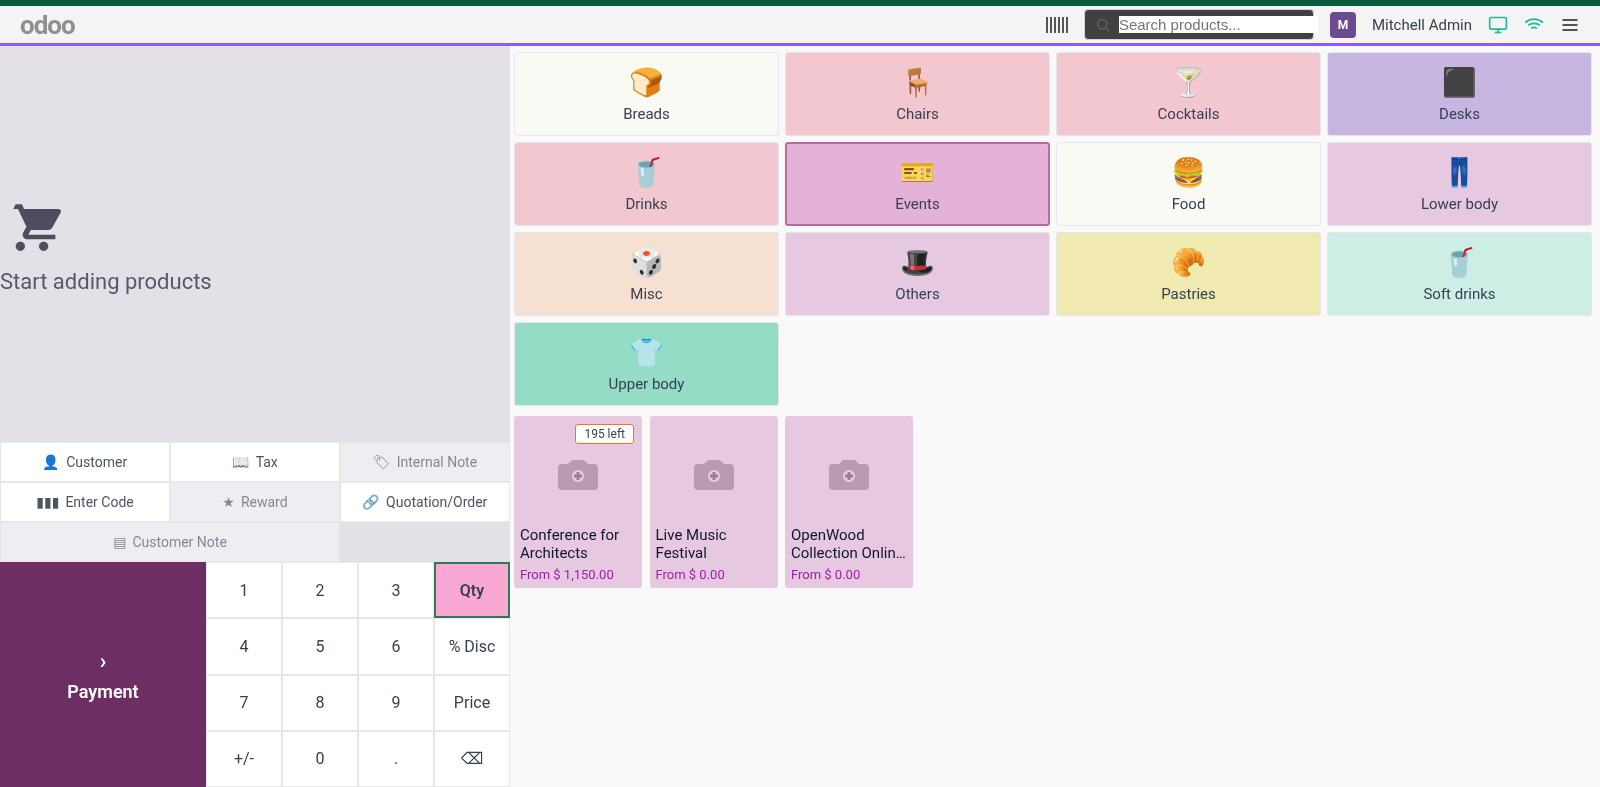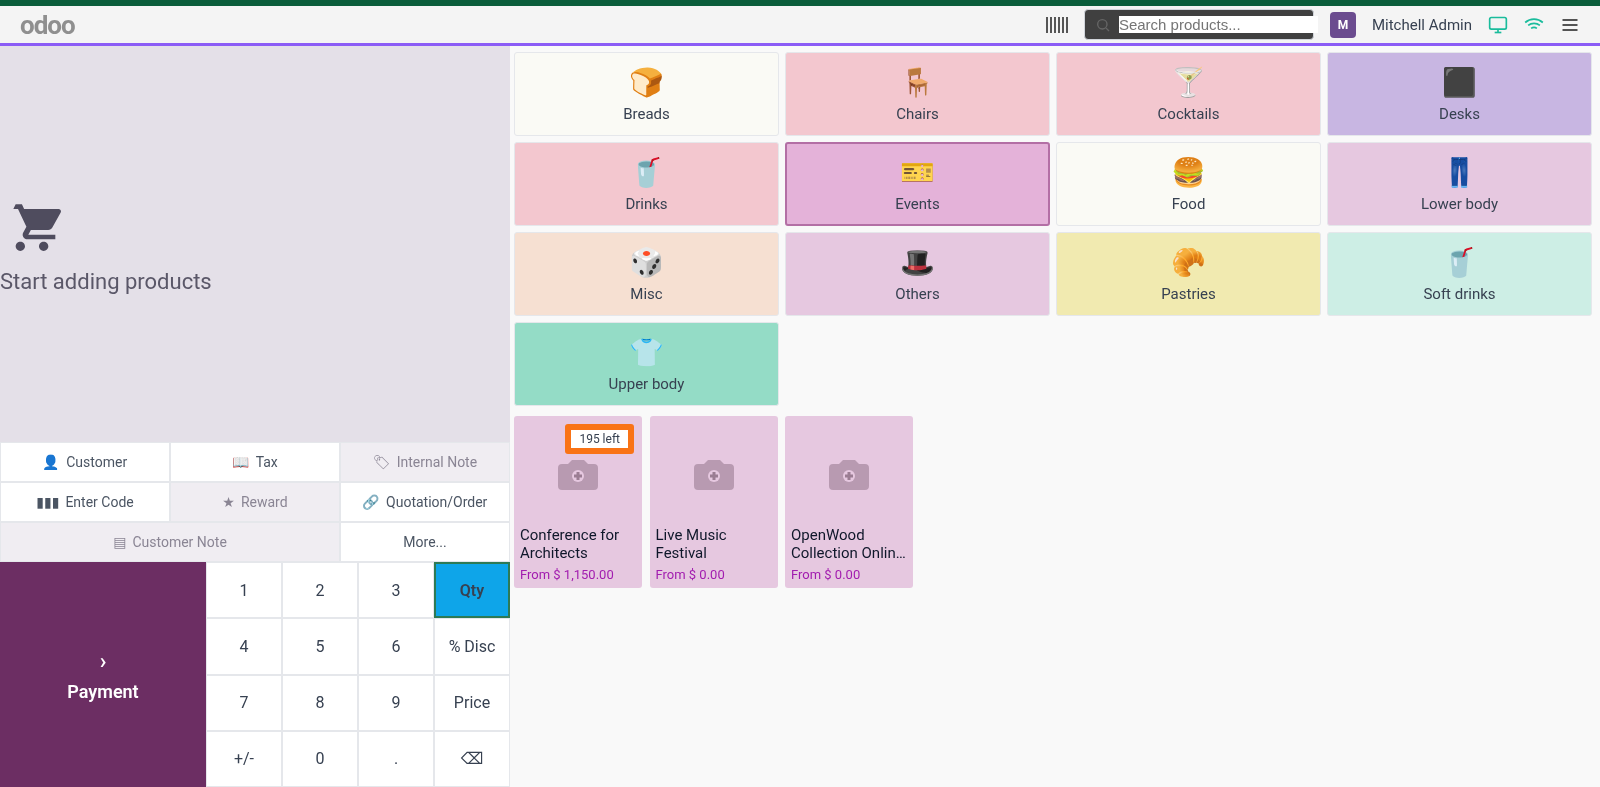--- a/index.html
+++ b/index.html
@@ -24,42 +24,42 @@
   .cart-empty .msg { font-size: 22px; }
   .cart-icon { font-size: 56px; color: #5c5a6b; }
   .action-grid { display: grid; grid-template-columns: repeat(3,1fr); }
   .action-cell { height: 40px; display: flex; align-items: center; justify-content: center; gap: 6px; background: #fff; border: 1px solid #e5e7eb; font-size: 14px; color: #4b5563; cursor: pointer; }
   .action-cell.muted { background: #f0edf2; color: #8a8594; }
   .bottom-row { display: flex; height: 225px; }
   .payment-btn { width: 206px; background: #6c2e63; color: #fff; display: flex; flex-direction: column; align-items: center; justify-content: center; gap: 8px; font-size: 18px; font-weight: 600; cursor: pointer; }
   .payment-btn .chev { font-size: 22px; }
   .numpad { flex: 1; display: grid; grid-template-columns: repeat(4,1fr); grid-template-rows: repeat(4,1fr); }
   .numkey { display: flex; align-items: center; justify-content: center; background: #fff; border: 1px solid #e5e7eb; font-size: 16px; color: #374151; cursor: pointer; }
-  .numkey.sel { background: #0ea5e9; border: 2px solid #2d7a55; font-weight: 600; }
+  .numkey.sel { background: #f9a8d4; border: 2px solid #2d7a55; font-weight: 600; }
   
   .right { flex: 1; background: #f9f9f9; overflow: auto; padding: 0 8px 12px 4px; }
   .cat-grid { display: grid; grid-template-columns: repeat(4,1fr); gap: 6px; padding-top: 6px; }
   .cat-card { height: 84px; border-radius: 3px; display: flex; flex-direction: column; align-items: center; justify-content: center; gap: 6px; font-size: 15px; cursor: pointer; background: #fff; border: 1px solid #e5e7eb; }
   .cat-card .ico { font-size: 28px; color: #555; }
   .c-pink   { background: #f3c7cf; }
   .c-orange { background: #f6e0d2; }
   .c-violet { background: #c8b6e2; }
   .c-yellow { background: #f1eab0; }
   .c-green  { background: #cdeee5; }
   .c-teal   { background: #94dcc6; }
   .c-plum   { background: #e4b2d9; border: 2px solid #b36fa5 !important; }
   .c-lav    { background: #e6c8e0; }
   .c-gray   { background: #fafaf5; }
   .cat-placeholder { visibility: hidden; }
   .prod-row { display: grid; grid-template-columns: repeat(8,1fr); gap: 6px; margin-top: 10px; }
   .prod-card { position: relative; width: 128px; height: 172px; background: #e6c8e0; border-radius: 3px; padding: 6px; display: flex; flex-direction: column; cursor: pointer; }
   .prod-img { flex: 1; display: flex; align-items: center; justify-content: center; color: rgba(80,50,70,.35); font-size: 46px; }
   .prod-name { font-size: 15px; color: #0f172a; line-height: 1.25; max-height: 2.5em; overflow: hidden; }
   .prod-price { font-size: 13px; color: #a21caf; margin-top: 4px; }
-  .badge { position: absolute; top: 8px; right: 8px; background: #fff; border: 6px solid #f97316; border-radius: 3px; padding: 2px 8px; font-size: 12px; }
+  .badge { position: absolute; top: 8px; right: 8px; background: #fff; border: 1px solid #f97316; border-radius: 3px; padding: 2px 8px; font-size: 12px; }
   svg { display: block; }
 </style>
 </head>
 <body>
 
 <div class="top-green"></div>
 
 <div class="header">
   <span class="logo">odoo</span>
   <div class="header-spacer"></div>
@@ -132,23 +132,20 @@
           <span>Reward</span>
         </div>
       <div class="action-cell">
           <span>🔗</span>
           <span>Quotation/Order</span>
         </div>
       <div class="action-cell muted" style="grid-column:1/3">
           <span>▤</span>
           <span>Customer Note</span>
         </div>
-      <div class="action-cell">
-          <span>More...</span>
-        </div>
     </div>
 
     <div class="bottom-row">
       <div class="payment-btn">
         <span class="chev">›</span>
         <span>Payment</span>
       </div>
       <div class="numpad" id="numpad">
           <div class="numkey">1</div>
           <div class="numkey">2</div>

